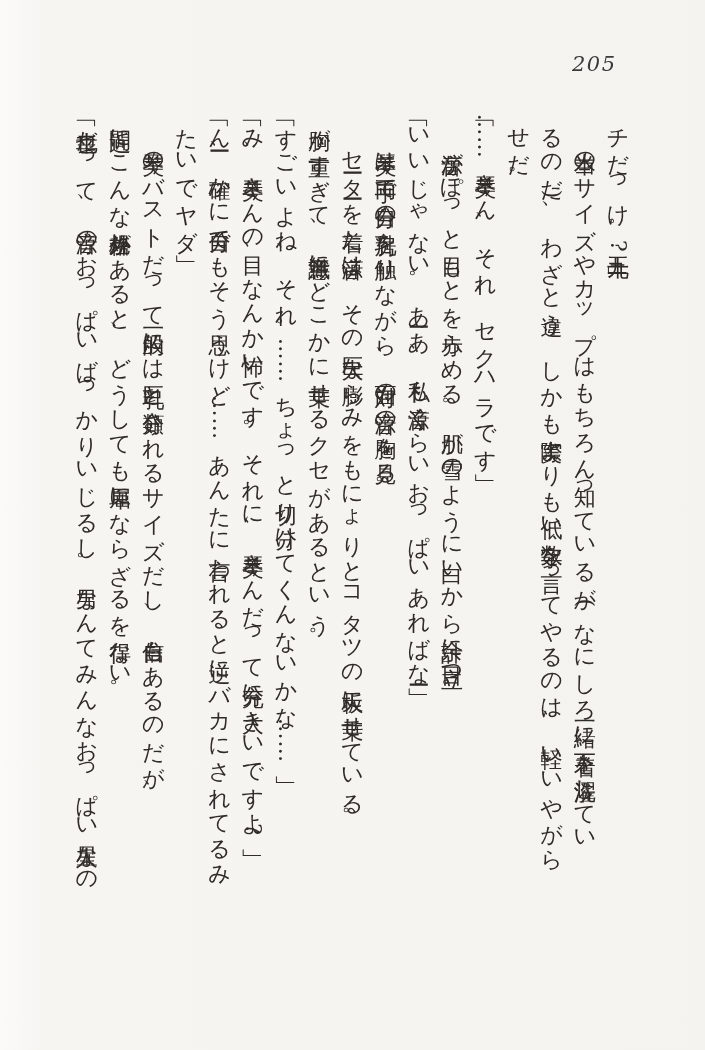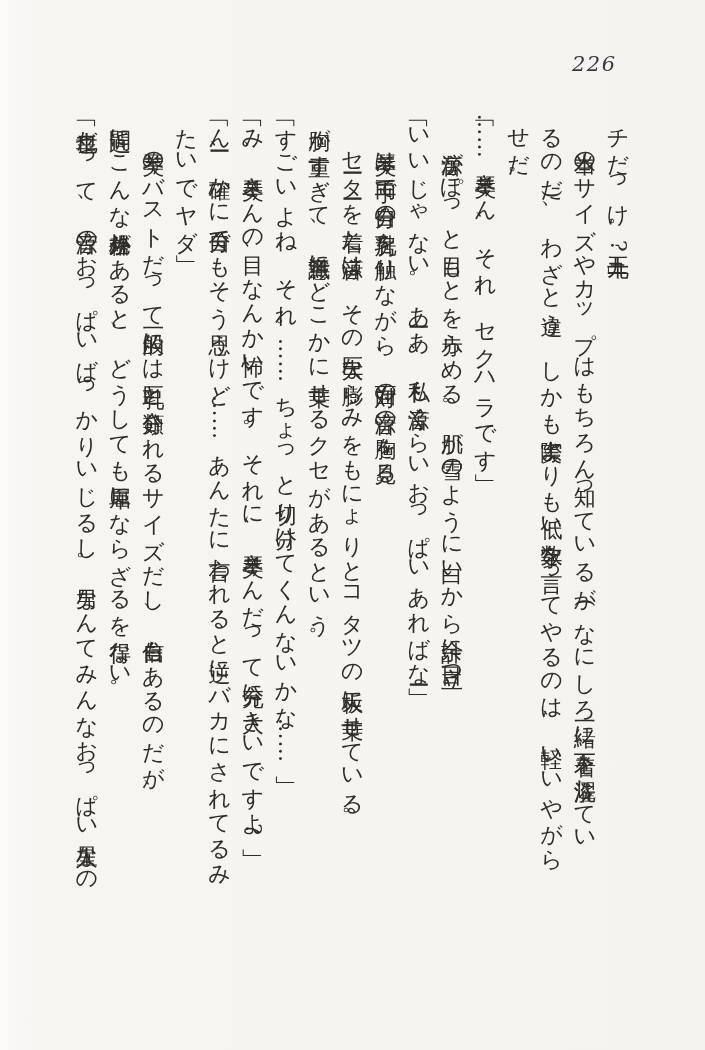--- a/index.html
+++ b/index.html
@@ -49,21 +49,21 @@
     letter-spacing: 0.5px;
   }
   .text-block p.line.indent {
     text-indent: 22.5px; 
   }
 </style>
 </head>
 <body>
 
 <div class="page">
-  <span class="page-number">226</span>
+  <span class="page-number">205</span>
   <div class="text-block" id="text-block">
       <p class="line">チだっけ。九十三?」</p>
       <p class="line indent">本当のサイズやカップはもちろん知っているが(なにしろ一緒に下着を洗濯してい</p>
       <p class="line">るのだ)、わざと違う、しかも実際よりも低い数字を言ってやるのは、軽いいやがら</p>
       <p class="line">せだ。</p>
       <p class="line">「……美琴さん、それ、セクハラです」</p>
       <p class="line indent">涼音がぽっと目もとを赤らめる。肌が雪のように白いから余計に目立つ。</p>
       <p class="line">「いいじゃない。あーあ、私も涼音くらいおっぱいあればなー」</p>
       <p class="line indent">美琴は両手で自分の乳房を触りながら、対面の涼音の胸を見る。</p>
       <p class="line indent">セーターを着た涼音は、その巨大な膨らみをもにょりとコタツの天板に乗せている。</p>

